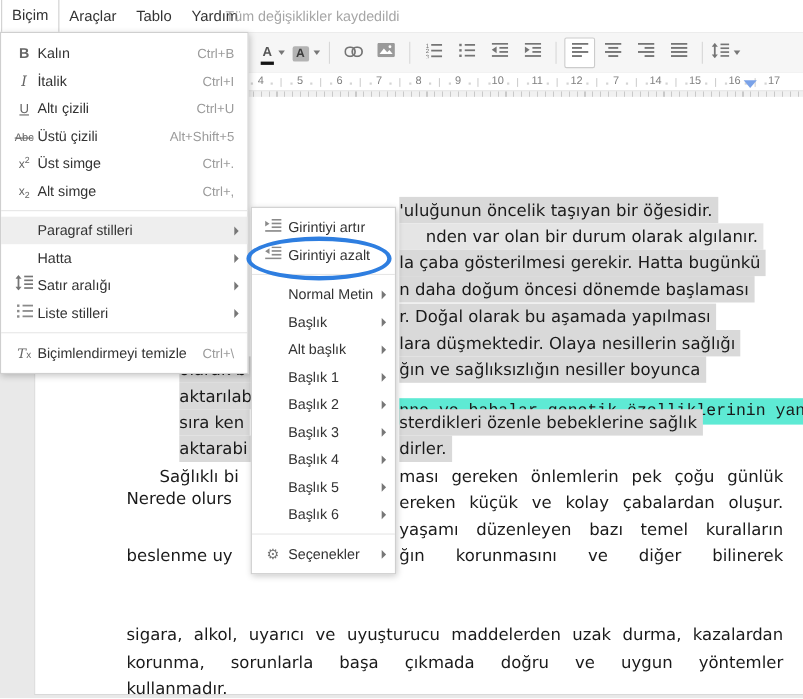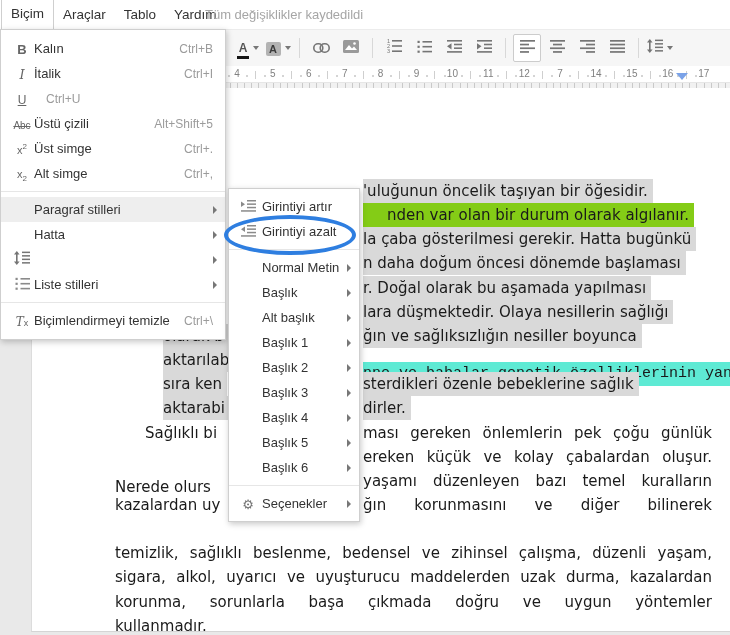--- a/index.html
+++ b/index.html
@@ -74,41 +74,40 @@
 </head>
 <body>
 
 <div id="app">
 
   <div id="docarea">
     <div id="page"></div>
   </div>
   <div id="doc">
       <div class="seg hl" style="left: 363px; top: 179px; background: rgb(217, 217, 217);">'uluğunun öncelik taşıyan bir öğesidir.</div>
-      <div class="seg hl" style="left: 363px; top: 203px; background: #84cc16; padding-left: 24px;">nden var olan bir durum olarak algılanır.</div>
+      <div class="seg hl" style="left: 363px; top: 203px; background: #e5e5e5; padding-left: 24px;">nden var olan bir durum olarak algılanır.</div>
       <div class="seg hl" style="left: 363px; top: 227px; background: rgb(217, 217, 217);">la çaba gösterilmesi gerekir. Hatta bugünkü</div>
       <div class="seg hl" style="left: 363px; top: 251px; background: rgb(217, 217, 217);">n daha doğum öncesi dönemde başlaması</div>
       <div class="seg hl" style="left: 363px; top: 276px; background: rgb(217, 217, 217);">r. Doğal olarak bu aşamada yapılması</div>
       <div class="seg hl" style="left: 363px; top: 300px; background: rgb(217, 217, 217);">lara düşmektedir. Olaya nesillerin sağlığı</div>
       <div class="seg hl" style="left: 163px; top: 324px; background: rgb(217, 217, 217);">olarak b</div>
       <div class="seg hl" style="left: 363px; top: 324px; background: rgb(217, 217, 217);">ğın ve sağlıksızlığın nesiller boyunca</div>
       <div class="seg hl" style="left: 163px; top: 348px; background: rgb(217, 217, 217);">aktarılab</div>
       <div class="seg hl" style="left: 363px; top: 362px; background: #5eead4; font-family: Liberation Mono, monospace;">nne ve babalar genetik özelliklerinin yanı</div>
       <div class="seg hl" style="left: 163px; top: 372px; background: rgb(217, 217, 217);">sıra ken</div>
       <div class="seg hl" style="left: 363px; top: 372px; background: rgb(217, 217, 217);">sterdikleri özenle bebeklerine sağlık</div>
       <div class="seg hl" style="left: 163px; top: 396px; background: rgb(217, 217, 217);">aktarabi</div>
       <div class="seg hl" style="left: 363px; top: 396px; background: rgb(217, 217, 217);">dirler.</div>
       <div class="seg" style="left: 145px; top: 421px;">Sağlıklı bi</div>
       <div class="seg just" style="left: 363px; top: 421px; width: 349px;">ması gereken önlemlerin pek çoğu günlük</div>
       <div class="seg just" style="left: 363px; top: 445px; width: 349px;">ereken küçük ve kolay çabalardan oluşur.</div>
-      <div class="seg" style="left: 115px; top: 475px;">Nerede olurs</div>
+      <div class="seg" style="left: 115px; top: 441px;">Nerede olurs</div>
       <div class="seg just" style="left: 363px; top: 469px; width: 349px;">yaşamı düzenleyen bazı temel kuralların</div>
-      <div class="seg" style="left: 115px; top: 493px;">kazalardan uy</div>
+      <div class="seg" style="left: 115px; top: 493px;">beslenme uy</div>
       <div class="seg just" style="left: 363px; top: 493px; width: 349px;">ğın korunmasını ve diğer bilinerek</div>
-      <div class="seg just" style="left: 115px; top: 541px; width: 597px;">temizlik, sağlıklı beslenme, bedensel ve zihinsel çalışma, düzenli yaşam,</div>
       <div class="seg just" style="left: 115px; top: 590px; width: 597px;">korunma, sorunlarla başa çıkmada doğru ve uygun yöntemler</div>
       <div class="seg just" style="left: 115px; top: 565px; width: 597px;">sigara, alkol, uyarıcı ve uyuşturucu maddelerden uzak durma, kazalardan</div>
       <div class="seg" style="left: 115px; top: 614px;">kullanmadır.</div>
     </div>
 
   <div id="toolbar">
     <div id="toolbar-row">
         <div class="tbtn">
           <span><span class="tc"><span class="tcA">A</span></span></span>
           <span class="caret"></span>
@@ -327,20 +326,21 @@
         <span class="mi-label">Kalın</span>
         <span class="mi-short">Ctrl+B</span>
       </div>
       <div class="mi">
         <span class="mi-icon"><span style="font-family:'DejaVu Serif',serif;font-style:italic;font-size:13px;color:#666">I</span></span>
         <span class="mi-label">İtalik</span>
         <span class="mi-short">Ctrl+I</span>
       </div>
       <div class="mi">
         <span class="mi-icon"><span style="font-size:12px;color:#666;text-decoration:underline">U</span></span>
+        <span class="mi-label">Altı çizili</span>
         <span class="mi-short">Ctrl+U</span>
       </div>
       <div class="mi">
         <span class="mi-icon"><span style="font-size:10px;color:#666;text-decoration:line-through">Abc</span></span>
         <span class="mi-label">Üstü çizili</span>
         <span class="mi-short">Alt+Shift+5</span>
       </div>
       <div class="mi">
         <span class="mi-icon"><span style="font-size:11px;color:#666">x<sup style="font-size:8px">2</sup></span></span>
         <span class="mi-label">Üst simge</span>
@@ -367,20 +367,21 @@
             <g fill="#757575">
               <rect x="8" y="0.6" width="8" height="1.5"></rect>
               <rect x="8" y="4.1" width="8" height="1.5"></rect>
               <rect x="8" y="7.6" width="8" height="1.5"></rect>
               <rect x="8" y="11.1" width="8" height="1.5"></rect>
               <polygon points="2.8,0 5.6,3.4 0,3.4"></polygon>
               <rect x="2" y="2.8" width="1.6" height="8.4"></rect>
               <polygon points="2.8,14 5.6,10.6 0,10.6"></polygon>
             </g>
           </svg></span>
+        <span class="mi-label">Satır aralığı</span>
         <span class="subarrow"></span>
       </div>
       <div class="mi">
         <span class="mi-icon"><svg width="15" height="13">
             <g fill="#8a8a8a">
               <rect x="0.5" y="0.8" width="2.2" height="2.2"></rect>
               <rect x="0.5" y="5.7" width="2.2" height="2.2"></rect>
               <rect x="0.5" y="10.6" width="2.2" height="2.2"></rect>
               <rect x="5.5" y="1" width="9.5" height="1.6"></rect>
               <rect x="5.5" y="5.9" width="9.5" height="1.6"></rect>

